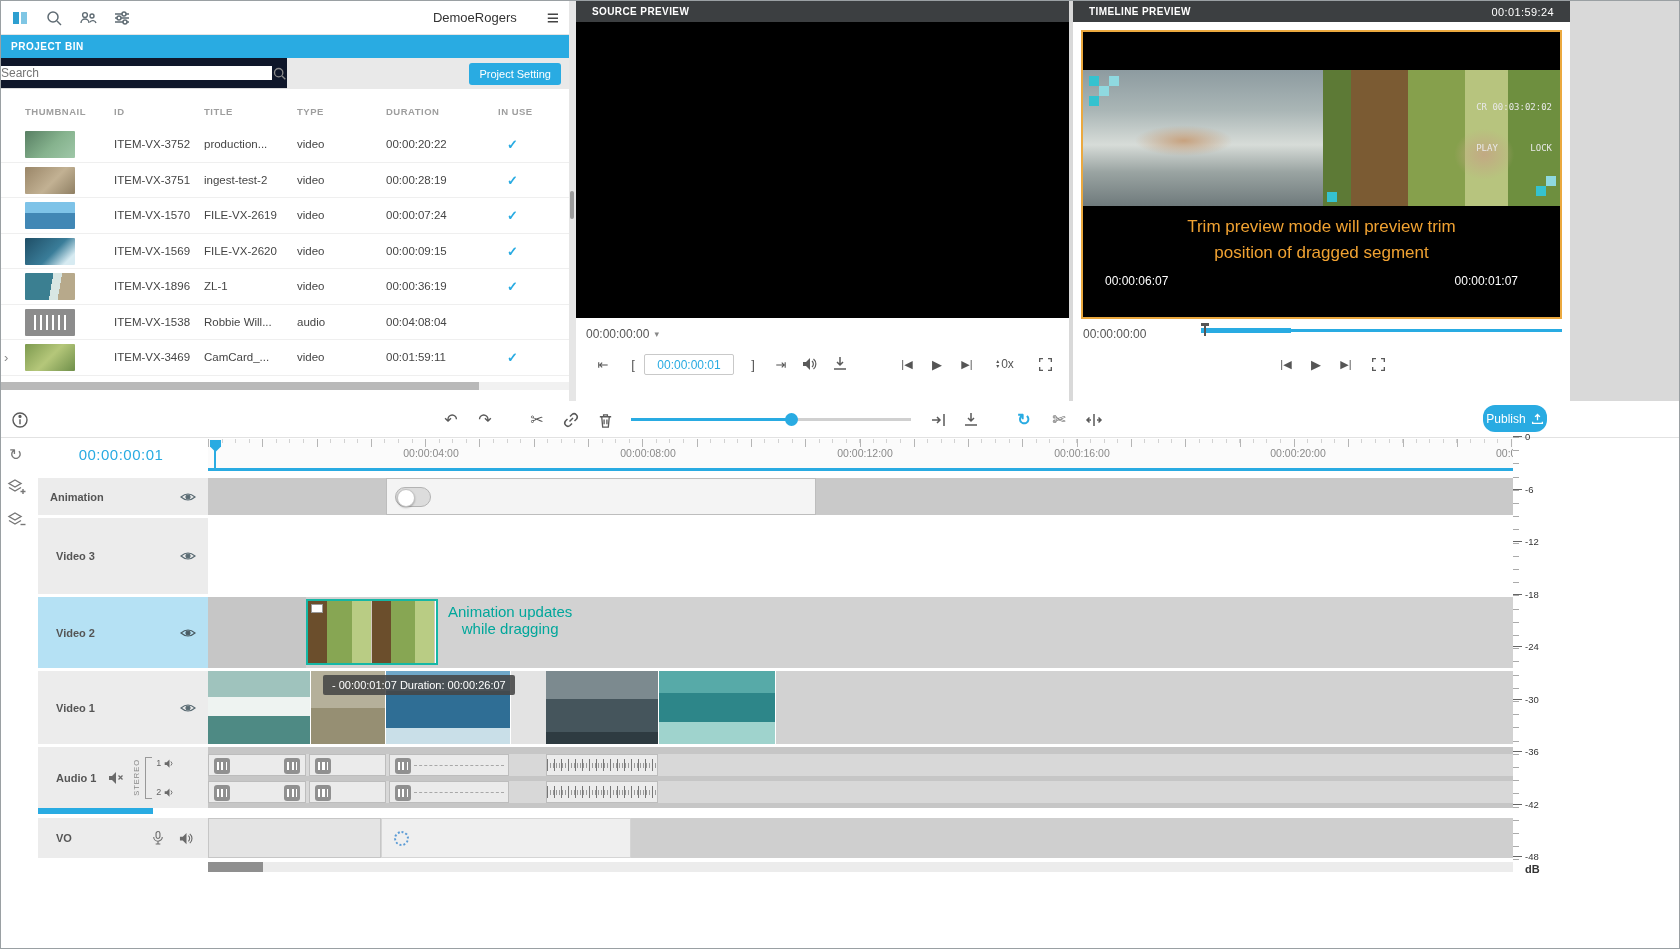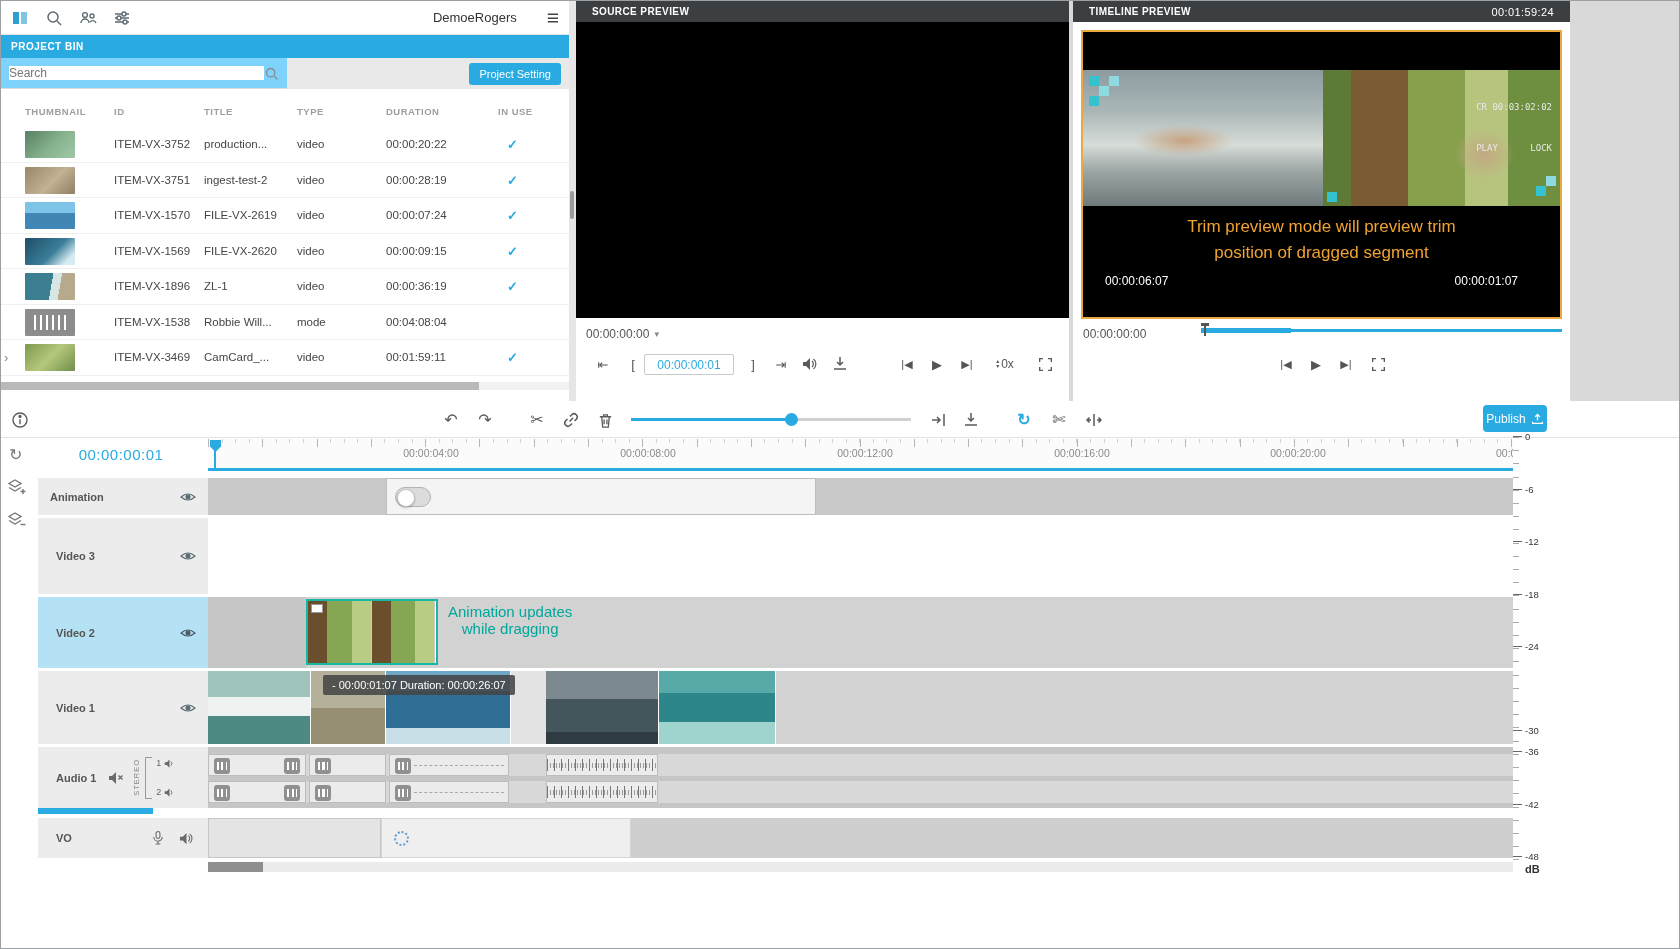--- a/index.html
+++ b/index.html
@@ -9,21 +9,21 @@
   button{background:none;border:0;cursor:pointer;font-family:inherit;padding:0;color:inherit}
   svg{display:block}
 
   
   .left-panel{position:absolute;left:0;top:0;width:536px;height:400px;background:#fff}
   .topbar{position:absolute;left:0;top:0;width:568px;height:34px;background:#fff;border-bottom:1px solid #e4e4e4;display:flex;align-items:center;padding:0 10px;gap:16px}
   .topbar .user{margin-left:auto;font-size:13px;color:#333}
   .topbar .menu-btn{font-size:21px;color:#444;line-height:1;margin-left:14px}
   .bin-hdr{position:absolute;left:0;top:34px;width:568px;height:23px;background:#29abe2;color:#fff;font-size:10px;font-weight:bold;letter-spacing:.5px;line-height:23px;padding-left:10px}
   .bin-toolbar{position:absolute;left:0;top:57px;width:568px;height:31px;background:#e9e9e9;display:flex;align-items:center}
-  .searchbox{width:286px;height:31px;background:#7dd3fc;display:flex;align-items:center;padding:0 8px;border-bottom:1px solid #dcdcdc}
+  .searchbox{width:286px;height:31px;background:#0f172a;display:flex;align-items:center;padding:0 0;border-bottom:1px solid #dcdcdc}
   .searchbox input{flex:1;border:0;outline:none;font-size:12px;color:#444;font-family:inherit}
   .ps-btn{margin-left:auto;margin-right:8px;background:#29abe2;color:#fff;font-size:11px;border-radius:3px;padding:5px 10px}
   .bin-cols span{position:absolute;top:0;line-height:26px;font-size:9.5px;font-weight:bold;color:#9e9e9e;letter-spacing:.5px}
   .bin-rows{position:absolute;left:0;top:126px;width:568px;height:252px;overflow:hidden}
   .bin-row{position:relative;height:35.5px;border-bottom:1px solid #efefef}
   .bin-row .cell{position:absolute;top:0;line-height:35px;font-size:11.5px;color:#454545;white-space:nowrap}
   .bthumb{position:absolute;left:24px;top:4px;width:50px;height:27px;border-radius:1px}
   .chk{position:absolute;left:506px;line-height:35px;color:#29abe2;font-size:13px;font-weight:bold}
   .row-chev{position:absolute;left:3px;line-height:35px;color:#888;font-size:13px}
   .t-river{background:linear-gradient(135deg,#587f63,#86b38e 55%,#9fc7a8)}
@@ -44,21 +44,21 @@
   .tc-box{border:1px solid #c9c9c9;border-radius:2px;color:#29abe2;font-size:12px;display:flex;align-items:center;justify-content:center;background:#fff}
   .px{position:absolute;width:10px;height:10px;background:#35c2cf}
   .px2{position:absolute;width:10px;height:10px;background:#8fd9e0}
   .vcr{position:absolute;color:#e8e8e8;font-family:"DejaVu Sans Mono",monospace;font-size:9px;white-space:pre;line-height:1.5;text-align:right}
   .overlayTxt{position:absolute;width:100%;text-align:center;color:#f0a232;font-size:17px;line-height:1.5;white-space:pre-line}
   .scrub-track{position:absolute;height:3px;background:#d8d8d8;width:100%}
 
   
   .tl-toolbar{position:absolute;left:0;top:400px;width:1680px;height:37px;background:#fff;border-bottom:1px solid #e2e2e2}
   .tool{position:absolute;top:407px;width:26px;height:24px;display:flex;align-items:center;justify-content:center;color:#5a5a5a;font-size:16px;line-height:1}
-  .publish{position:absolute;left:1482px;top:404px;width:64px;height:27px;background:#29abe2;border-radius:4px;color:#fff;font-size:12px;display:flex;align-items:center;justify-content:center;gap:5px}
+  .publish{position:absolute;left:1482px;top:404px;width:64px;height:27px;background:#29abe2;border-radius:12px;color:#fff;font-size:12px;display:flex;align-items:center;justify-content:center;gap:5px}
 
   
   .t-hdr{position:absolute;left:37px;width:170px;background:#ececec;display:flex;align-items:center;color:#555;font-size:11px;font-weight:bold}
   .t-hdr .lbl{margin-left:18px}
   .t-hdr .eye{margin-left:auto;margin-right:12px}
   .t-lane{position:absolute;left:207px;width:1305px;background:#d2d2d2;overflow:hidden}
   .clip{position:absolute;top:0;height:100%}
   .ruler{position:absolute;left:207px;top:438px;width:1305px;height:32px;background:
     repeating-linear-gradient(90deg,#b5b5b5 0 1px,transparent 1px 54.3px) left top/100% 8px no-repeat,
     repeating-linear-gradient(90deg,#d2d2d2 0 1px,transparent 1px 13.57px) left top/100% 4px no-repeat,#fbfbfb;overflow:hidden}
@@ -182,21 +182,21 @@
         <span class="cell" style="left:113px">ITEM-VX-1896</span>
         <span class="cell" style="left:203px">ZL-1</span>
         <span class="cell" style="left:296px">video</span>
         <span class="cell" style="left:385px">00:00:36:19</span>
         <span class="chk">✓</span>
       </div>
       <div class="bin-row">
         <div class="bthumb t-audio"></div>
         <span class="cell" style="left:113px">ITEM-VX-1538</span>
         <span class="cell" style="left:203px">Robbie Will...</span>
-        <span class="cell" style="left:296px">mode</span>
+        <span class="cell" style="left:296px">audio</span>
         <span class="cell" style="left:385px">00:04:08:04</span>
         <span class="chk"></span>
       </div>
       <div class="bin-row">
         <span class="row-chev">›</span>
         <div class="bthumb t-meadow"></div>
         <span class="cell" style="left:113px">ITEM-VX-3469</span>
         <span class="cell" style="left:203px">CamCard_...</span>
         <span class="cell" style="left:296px">video</span>
         <span class="cell" style="left:385px">00:01:59:11</span>
@@ -549,21 +549,21 @@
       <span>-12</span>
     </div>
   <div class="dbl" style="left:1512px;top:588px">
       <i></i>
       <span>-18</span>
     </div>
   <div class="dbl" style="left:1512px;top:640px">
       <i></i>
       <span>-24</span>
     </div>
-  <div class="dbl" style="left:1512px;top:724px">
+  <div class="dbl" style="left:1512px;top:693px">
       <i></i>
       <span>-30</span>
     </div>
   <div class="dbl" style="left:1512px;top:745px">
       <i></i>
       <span>-36</span>
     </div>
   <div class="dbl" style="left:1512px;top:798px">
       <i></i>
       <span>-42</span>

